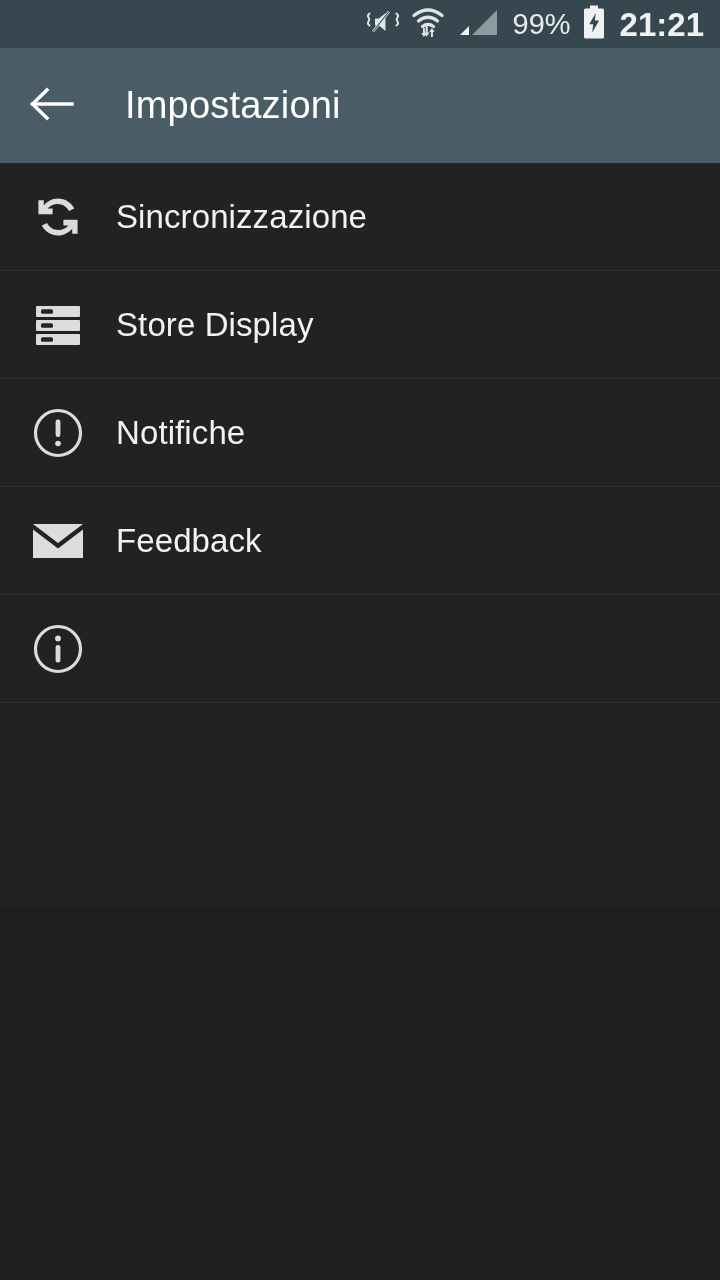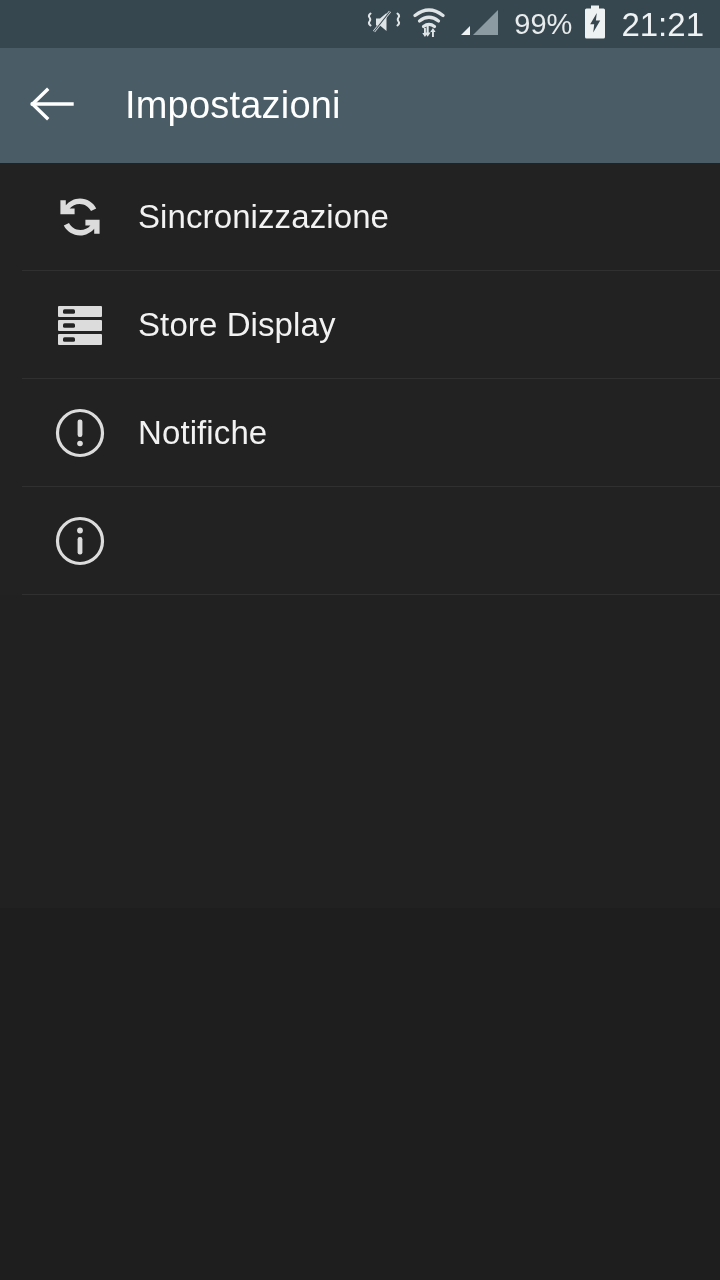--- a/index.html
+++ b/index.html
@@ -41,21 +41,21 @@
     color: #e8eced;
     font-size: 29px;
     letter-spacing: 0px;
     line-height: 1;
     font-weight: 400;
   }
   .clock-text {
     color: #eef2f3;
     font-size: 33px;
     line-height: 1;
-    font-weight: 400;
+    font-weight: 700;
     margin-left: 3px;
   }
 
   
   .app-bar {
     height: 115px;
     background: #4a5c66;
     display: flex;
     align-items: center;
     flex: 0 0 115px;
@@ -76,21 +76,20 @@
     font-weight: 400;
     margin-left: 45px;
     letter-spacing: 0.2px;
     white-space: nowrap;
   }
 
   
   .settings-list {
     background: #222222;
     flex: 0 0 auto;
-    padding-left: 22px;
   }
   .list-row {
     height: 108px;
     display: flex;
     align-items: center;
     border-bottom: 1px solid #303030;
     cursor: pointer;
     background: #222222;
   }
   .row-icon {
@@ -225,20 +224,29 @@
       <div class="row-icon">
         <svg width="54" height="54" viewBox="0 0 54 54">
           <circle cx="27" cy="27" r="22.5" fill="none" stroke="#dcdcdc" stroke-width="3.2"></circle>
           <rect x="24.6" y="13.5" width="4.8" height="17.5" rx="2.2" fill="#dcdcdc"></rect>
           <circle cx="27" cy="37.5" r="2.8" fill="#dcdcdc"></circle>
         </svg>
       </div>
       <div class="row-label">Notifiche</div>
     </div>
 
+    <div class="list-row">
+      <div class="row-icon">
+        <svg width="54" height="42" viewBox="0 0 54 42">
+          <path d="M2 4 h50 v34 h-50 z" fill="#dcdcdc"></path>
+          <path d="M2 4 L27 23 L52 4 L52 9.5 L27 28.5 L2 9.5 Z" fill="#232323"></path>
+        </svg>
+      </div>
+      <div class="row-label">Feedback</div>
+    </div>
 
     <div class="list-row">
       <div class="row-icon">
         <svg width="54" height="54" viewBox="0 0 54 54">
           <circle cx="27" cy="27" r="22.5" fill="none" stroke="#dcdcdc" stroke-width="3.2"></circle>
           <circle cx="27" cy="16.5" r="2.9" fill="#dcdcdc"></circle>
           <rect x="24.6" y="23" width="4.8" height="17.5" rx="2.2" fill="#dcdcdc"></rect>
         </svg>
       </div>
     </div>

